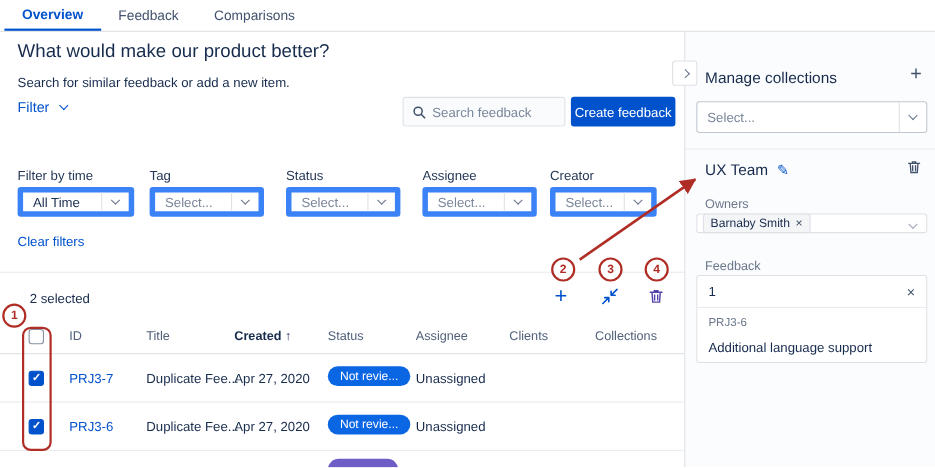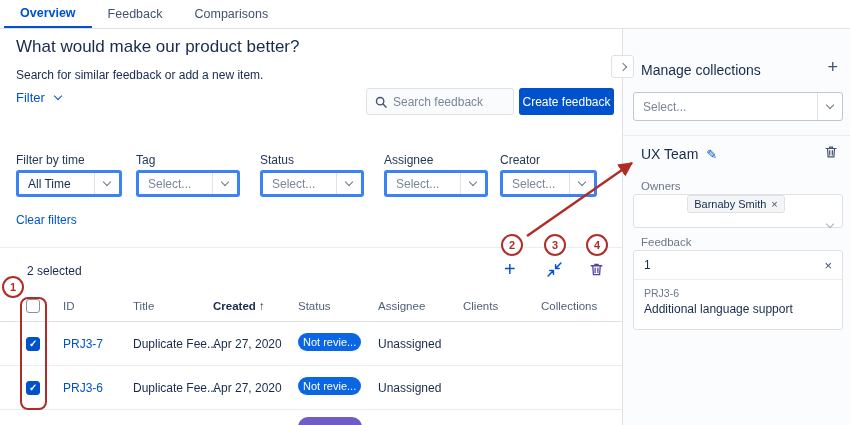--- a/index.html
+++ b/index.html
@@ -24,21 +24,21 @@
 
   .search-box { position:absolute; left:366px; top:59px; width:148px; height:27px; background:#FAFBFC;
                 border:1px solid #DFE1E6; border-radius:3px; display:flex; align-items:center; padding-left:8px; }
   .search-box input { border:none; outline:none; background:transparent; font-size:12px; width:110px; margin-left:6px;
                       font-family:"Liberation Sans", sans-serif; color:#172B4D; }
   .search-box input::placeholder { color:#7A869A; }
   .btn-primary { position:absolute; left:519px; top:59px; width:95px; height:27px; background:#0052CC; color:#fff;
                  font-size:12px; border:none; border-radius:3px; cursor:pointer; font-family:"Liberation Sans", sans-serif; }
 
   .flabel { position:absolute; top:124px; font-size:12px; font-weight:500; color:#253858; }
-  .dd { position:absolute; top:141px; height:27px; background:#fff; border:3px solid #3b82f6; border-radius:3px;
+  .dd { position:absolute; top:141px; height:27px; background:#fff; border:5px solid #3b82f6; border-radius:3px;
         display:flex; align-items:center; font-size:12px; cursor:pointer; }
   .dd-val { flex:1; padding-left:9px; color:#7A869A; white-space:nowrap; overflow:hidden; }
   .dd-val.dark { color:#172B4D; }
   .dd-btn { width:25px; align-self:stretch; border-left:1px solid #DFE1E6; display:flex; align-items:center; justify-content:center; }
   .clear-filters { position:absolute; left:16px; top:184px; font-size:12px; color:#0052CC; cursor:pointer; }
 
   .sep { position:absolute; left:0; width:622px; height:1px; background:#EBECF0; }
 
   .sel-label { position:absolute; left:16px; top:235px; font-size:12px; color:#172B4D;margin-left:11px; }
   .icon-btn { position:absolute; cursor:pointer; background:none; border:none; }
@@ -47,48 +47,48 @@
   
   .thead { position:absolute; left:0; top:262px; width:622px; height:31px; border-bottom:1px solid #DFE1E6; }
   .th { position:absolute; top:9px; font-size:11.5px; color:#505F79; }
   .th.sorted { color:#172B4D; font-weight:bold; }
   .trow { position:absolute; left:0; width:622px; height:44px; border-bottom:1px solid #EBECF0; }
   .cell { position:absolute; top:15px; font-size:12px; color:#172B4D; white-space:nowrap; }
   .cell.link { color:#0052CC; cursor:pointer; }
   .cb { position:absolute; left:26px; width:14px; height:14px; border:1.6px solid #8590A2; border-radius:3px; background:#fff; cursor:pointer; }
   .cb.checked { background:#0052CC; border-color:#0052CC; }
   .cb.checked::after { content:"✓"; position:absolute; left:2px; top:0; color:#fff; font-size:10px; font-weight:bold; line-height:12px; }
-  .pill { position:absolute; top:11px; background:#0B66E4; color:#fff; font-size:11px; padding:3px 5px; border-radius:10px; white-space:nowrap; cursor:pointer; }
+  .pill { position:absolute; top:11px; background:#0B66E4; color:#fff; font-size:11px; padding:3px 11px; border-radius:10px; white-space:nowrap; cursor:pointer; }
   .pill.purple { background:#6E5DC6; top:auto; }
 
   
   .panel { position:absolute; top:29px; left:622px; width:228px; height:396px; border-left:1px solid #DFE1E6; background:#FBFCFD; }
   .collapse-btn { position:absolute; left:-12px; top:26px; width:23px; height:23px; background:#fff; border:1px solid #DFE1E6;
                   border-radius:3px; display:flex; align-items:center; justify-content:center; cursor:pointer; z-index:6; }
   .panel-title { position:absolute; left:18px; top:33px; font-size:14px; color:#172B4D; }
   .panel-plus { position:absolute; right:12px; top:29px; font-size:18px; color:#42526E; cursor:pointer; line-height:18px; }
   .panel-dd { position:absolute; left:10px; top:63px; width:210px; height:29px; background:#fff; border:1px solid #C1C7D0;
               border-radius:3px; display:flex; align-items:center; font-size:12px; cursor:pointer; }
   .panel-sep { position:absolute; left:0; top:106px; width:100%; height:1px; background:#EBECF0; }
   .coll-name { position:absolute; left:18px; top:117px; font-size:14px; color:#172B4D; display:flex; align-items:center; gap:8px; }
   .pencil { color:#0052CC; font-size:13px; cursor:pointer; }
   .panel-trash { position:absolute; right:12px; top:116px; cursor:pointer; }
   .panel-label { position:absolute; left:18px; font-size:11.5px; color:#6B778C; }
-  .owners-box { position:absolute; left:10px; top:165px; width:210px; height:34px; background:#fff; border:1px solid #DFE1E6;
-                border-radius:3px; display:flex; align-items:center; padding:0 9px 0 5px;flex-direction:column; }
+  .owners-box { position:absolute; left:10px; top:165px; width:210px; height:18px; background:#fff; border:1px solid #DFE1E6;
+                border-radius:3px; display:flex; align-items:center; padding:0 9px 0 5px; }
   .chip { display:inline-flex; align-items:center; gap:5px; background:#F4F5F7; border:1px solid #DFE1E6; border-radius:3px;
           font-size:11px; color:#172B4D; padding:2px 6px; cursor:pointer; }
   .chip .x { color:#42526E; font-size:11px; cursor:pointer; }
   .owners-box .chevwrap { margin-left:auto; }
   .fb-box { position:absolute; left:10px; top:221px; width:210px; height:80px; background:#fff; border:1px solid #DFE1E6; border-radius:3px; }
   .fb-row1 { height:29px; border-bottom:1px solid #EBECF0; display:flex; align-items:center; padding:0 10px; font-size:12px; color:#172B4D; }
   .fb-row1 .x { margin-left:auto; font-size:13px; color:#42526E; cursor:pointer; }
   .fb-item { padding:7px 10px; cursor:pointer; }
   .fb-id { font-size:10.5px; color:#6B778C; }
-  .fb-title { font-size:12px; color:#172B4D; margin-top:3px; }
+  .fb-title { font-size:12px; color:#172B4D; margin-top:10px; }
 
   
   .ann { z-index:10; }
   .ann-circle { position:absolute; width:22px; height:22px; border:2px solid #B02D26; border-radius:50%; background:#fff;
                 color:#B02D26; font-size:11px; font-weight:bold; display:flex; align-items:center; justify-content:center; }
   .ann-rect { position:absolute; left:20px; top:297px; width:27px; height:113px; border:2px solid #B02D26; border-radius:8px; }
   .ann-arrow { position:absolute; left:510px; top:150px; }
 </style>
 </head>
 <body>

